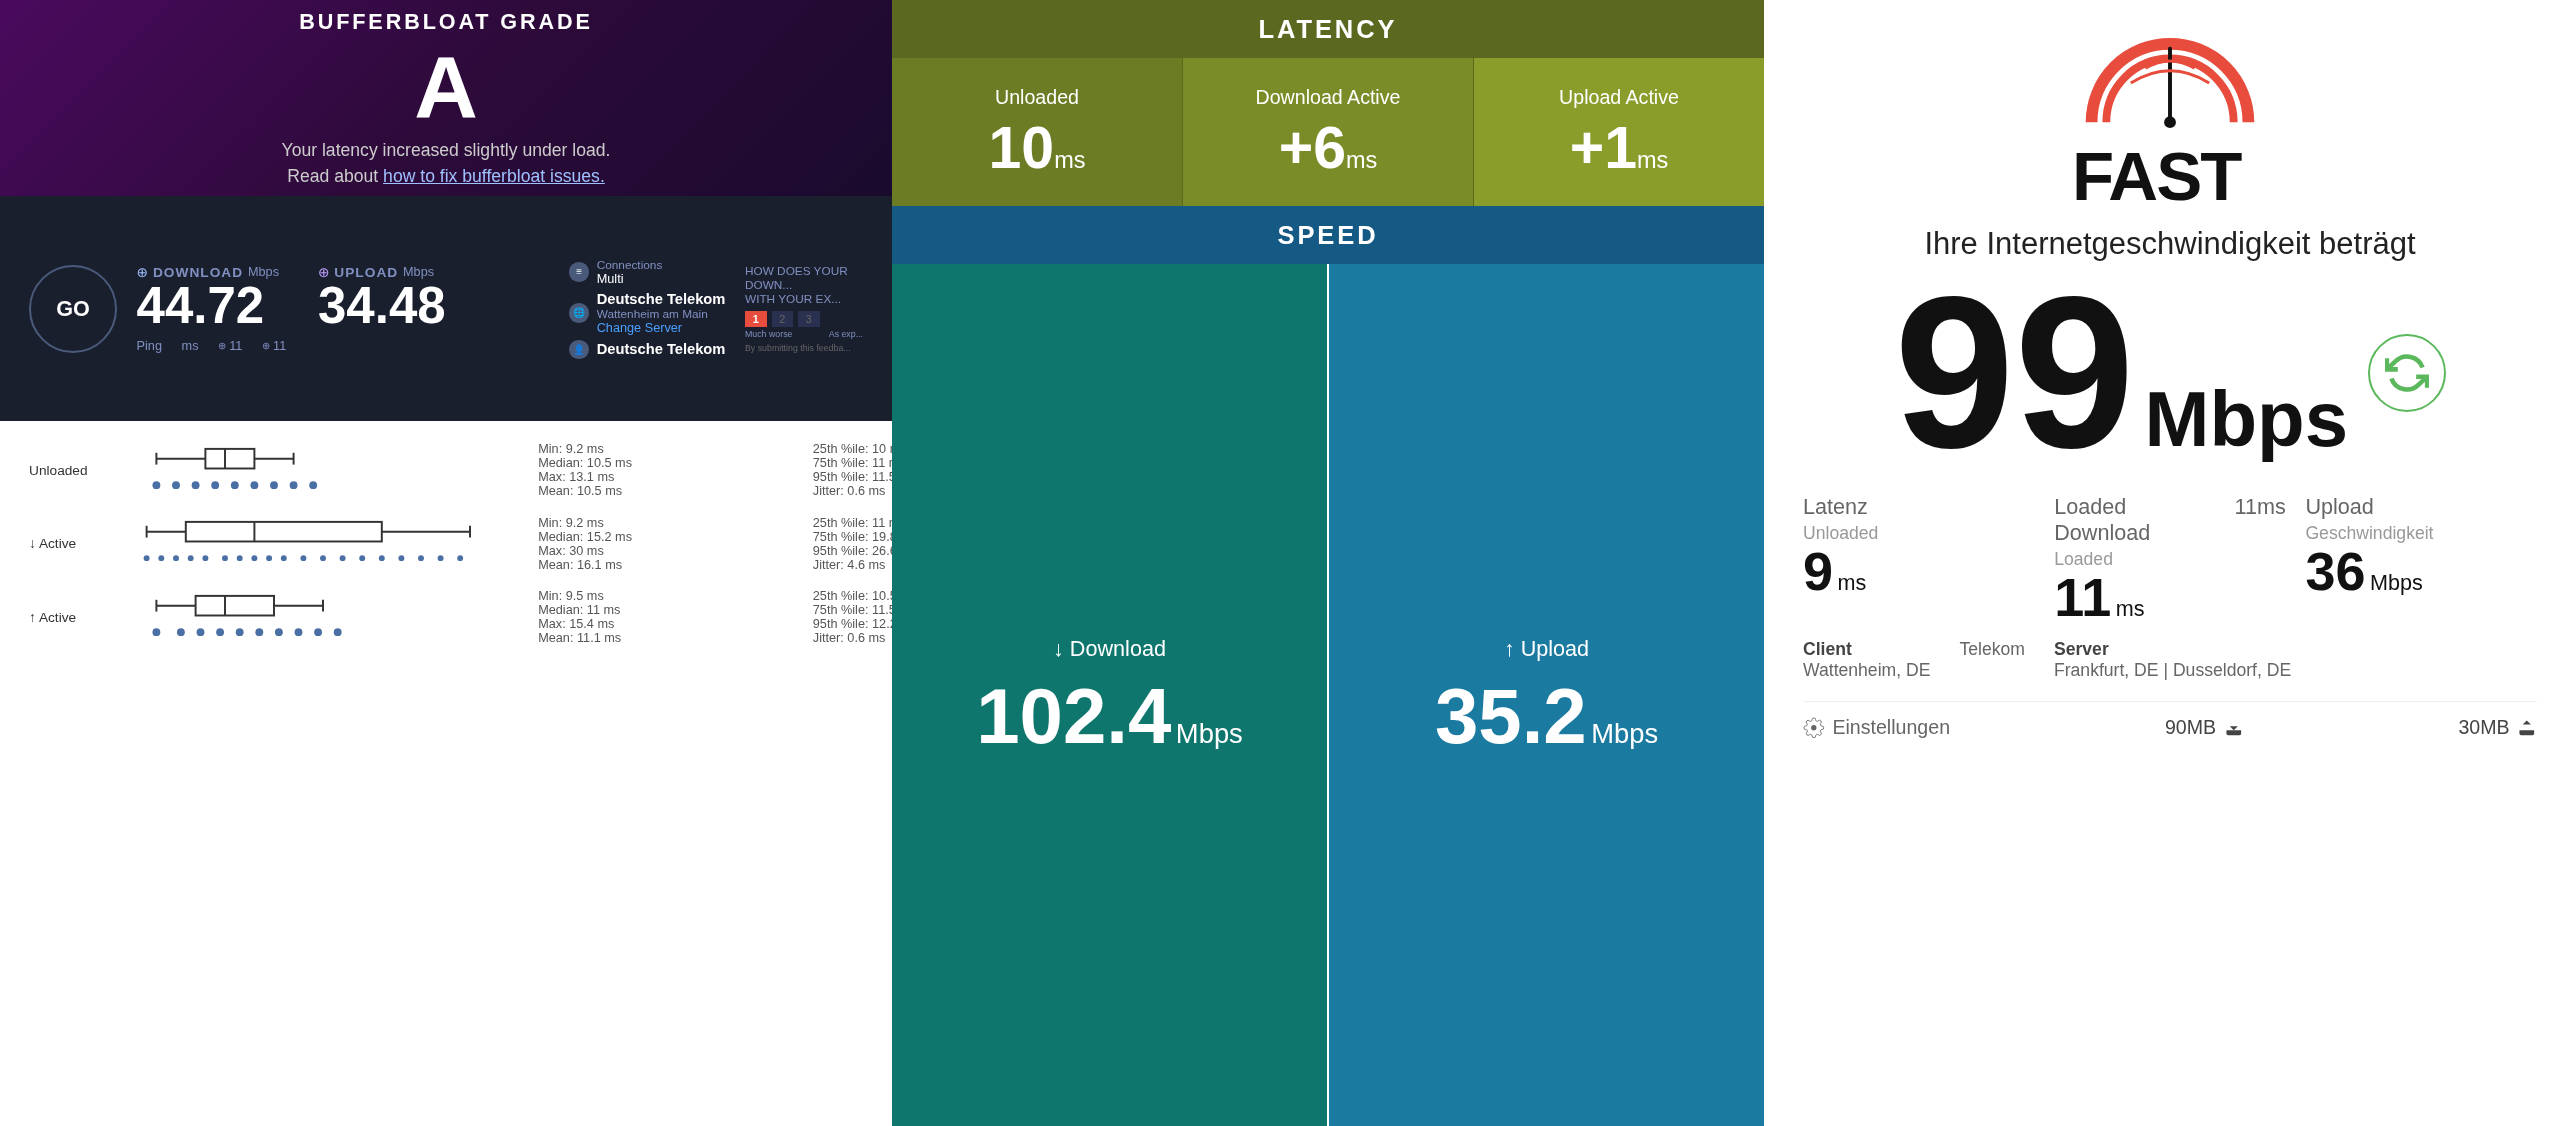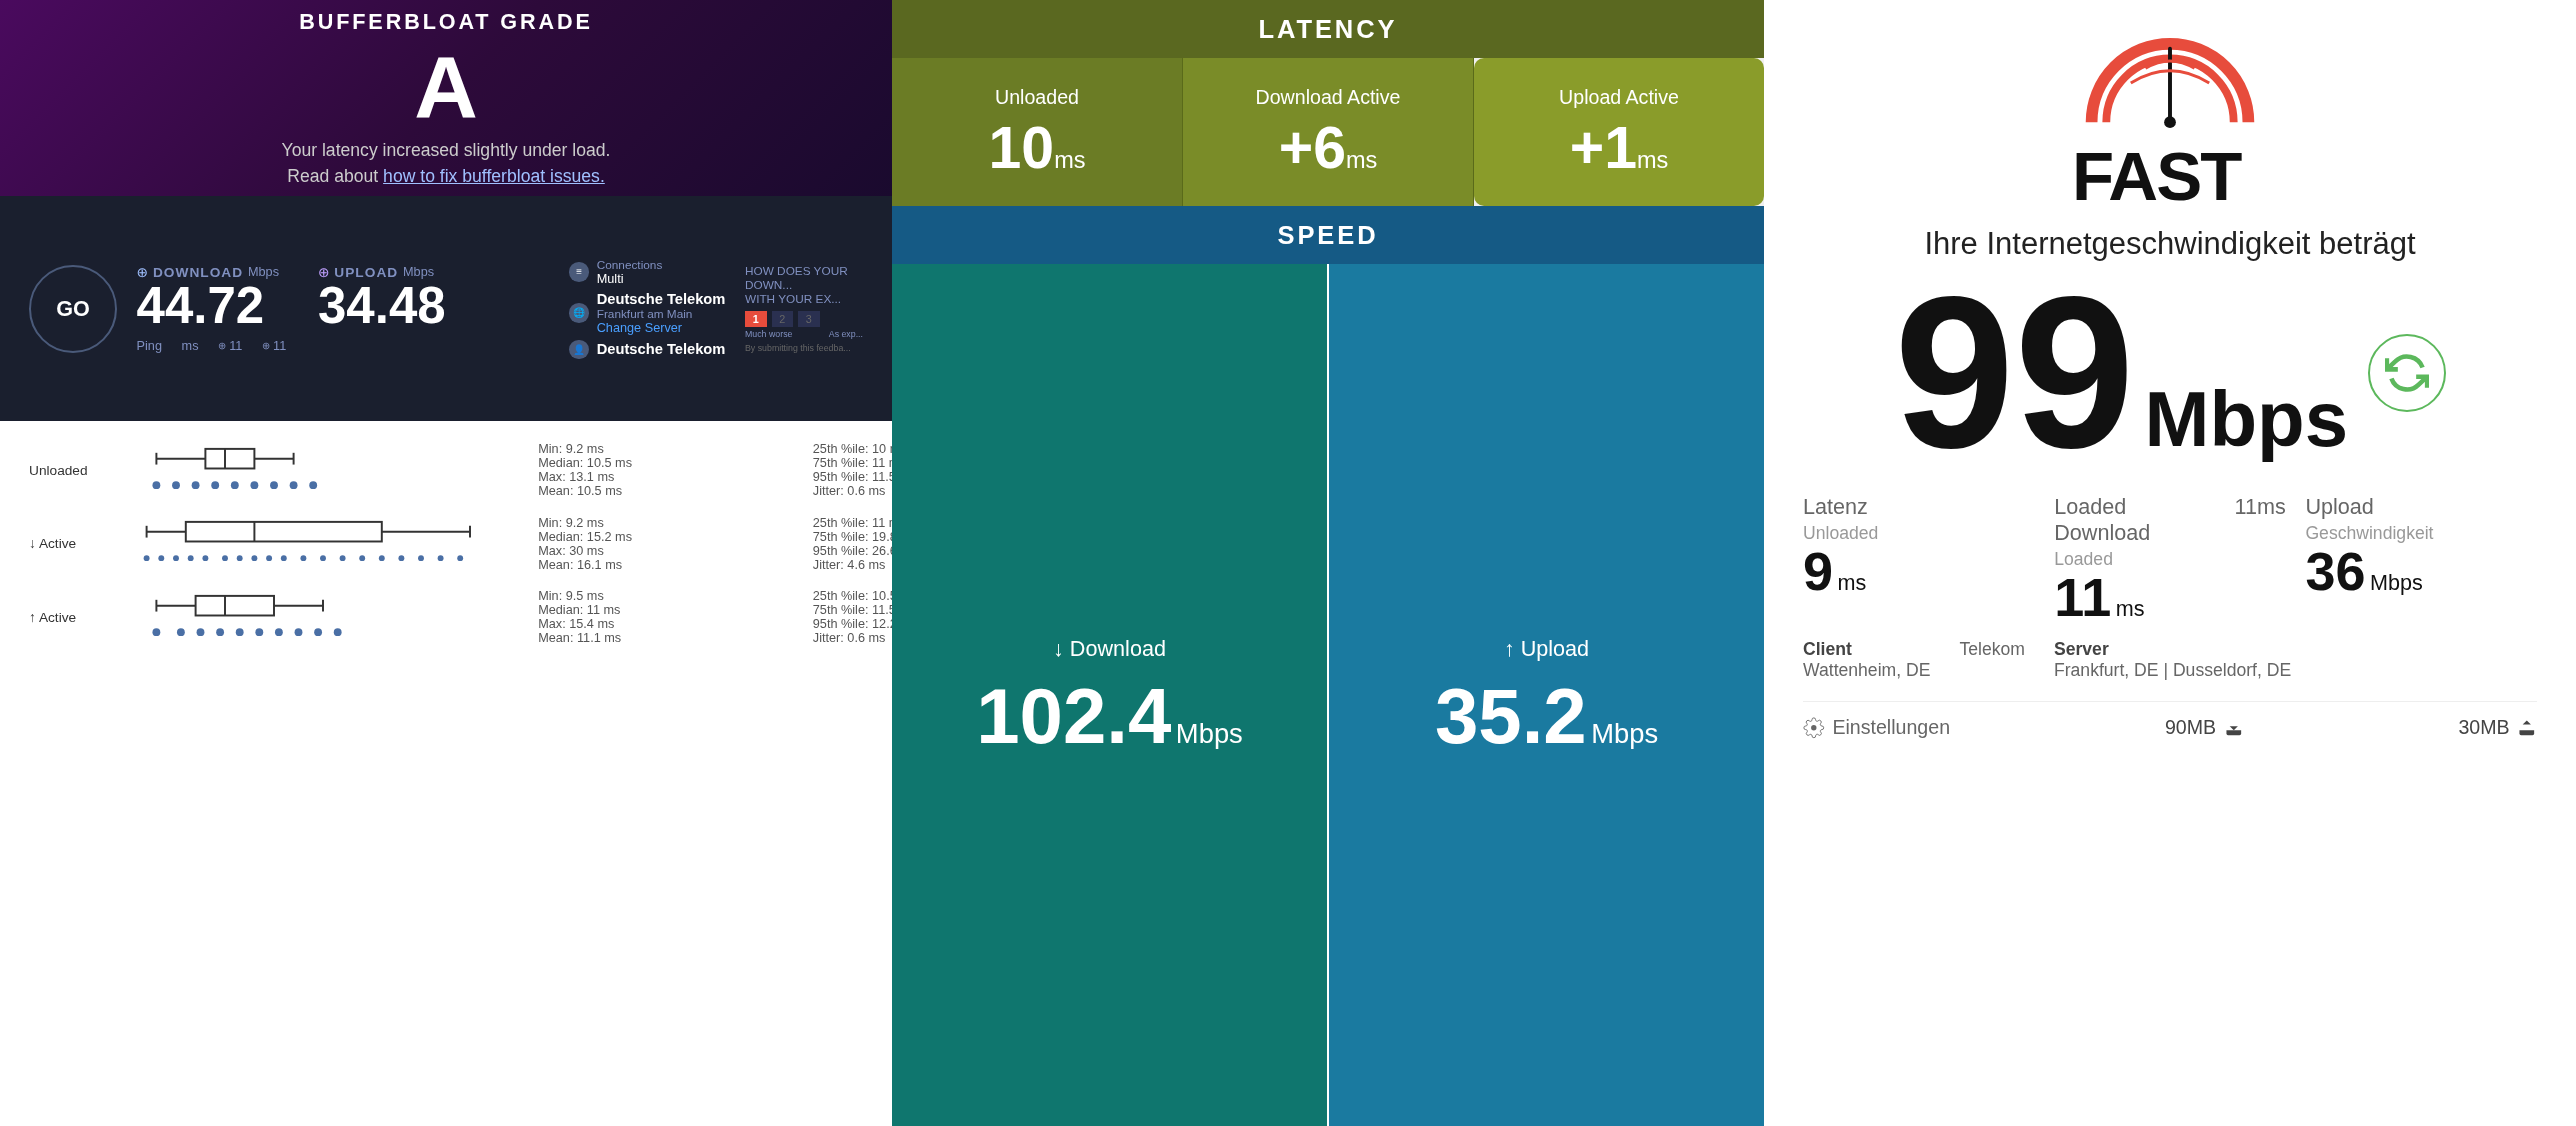--- a/index.html
+++ b/index.html
@@ -241,21 +241,21 @@
       flex: 1;
       display: flex;
       flex-direction: column;
       align-items: center;
       justify-content: center;
       padding: 19.6px;
     }
 
     .lat-col.c1 { background: #6b7c25; }
     .lat-col.c2 { background: #7a8c28; border-left: 1px solid #5a6a1a; border-right: 1px solid #5a6a1a; }
-    .lat-col.c3 { background: #8a9c2a; border-radius: 10px; }
+    .lat-col.c3 { background: #8a9c2a; }
 
     .lat-col-label {
       color: white;
       font-size: 19.6px;
       margin-bottom: 9.8px;
       text-align: center;
     }
 
     .lat-col-value {
       color: white;
@@ -538,21 +538,21 @@
         <div class="server-icon">≡</div>
         <div>
           <div style="color:#8090c0;font-size:11.8px;">Connections</div>
           <div style="color:white;font-size:12.7px;">Multi</div>
         </div>
       </div>
       <div class="server-row">
         <div class="server-icon">🌐</div>
         <div>
           <div class="server-name">Deutsche Telekom</div>
-          <div class="server-sub">Frankfurt am Main</div>
+          <div class="server-sub">Wattenheim am Main</div>
           <a class="change-server">Change Server</a>
         </div>
       </div>
       <div class="server-row">
         <div class="server-icon">👤</div>
         <div class="server-name">Deutsche Telekom</div>
       </div>
     </div>
 
     <div style="color:#8090c0; font-size:11.8px; max-width:118px;">

